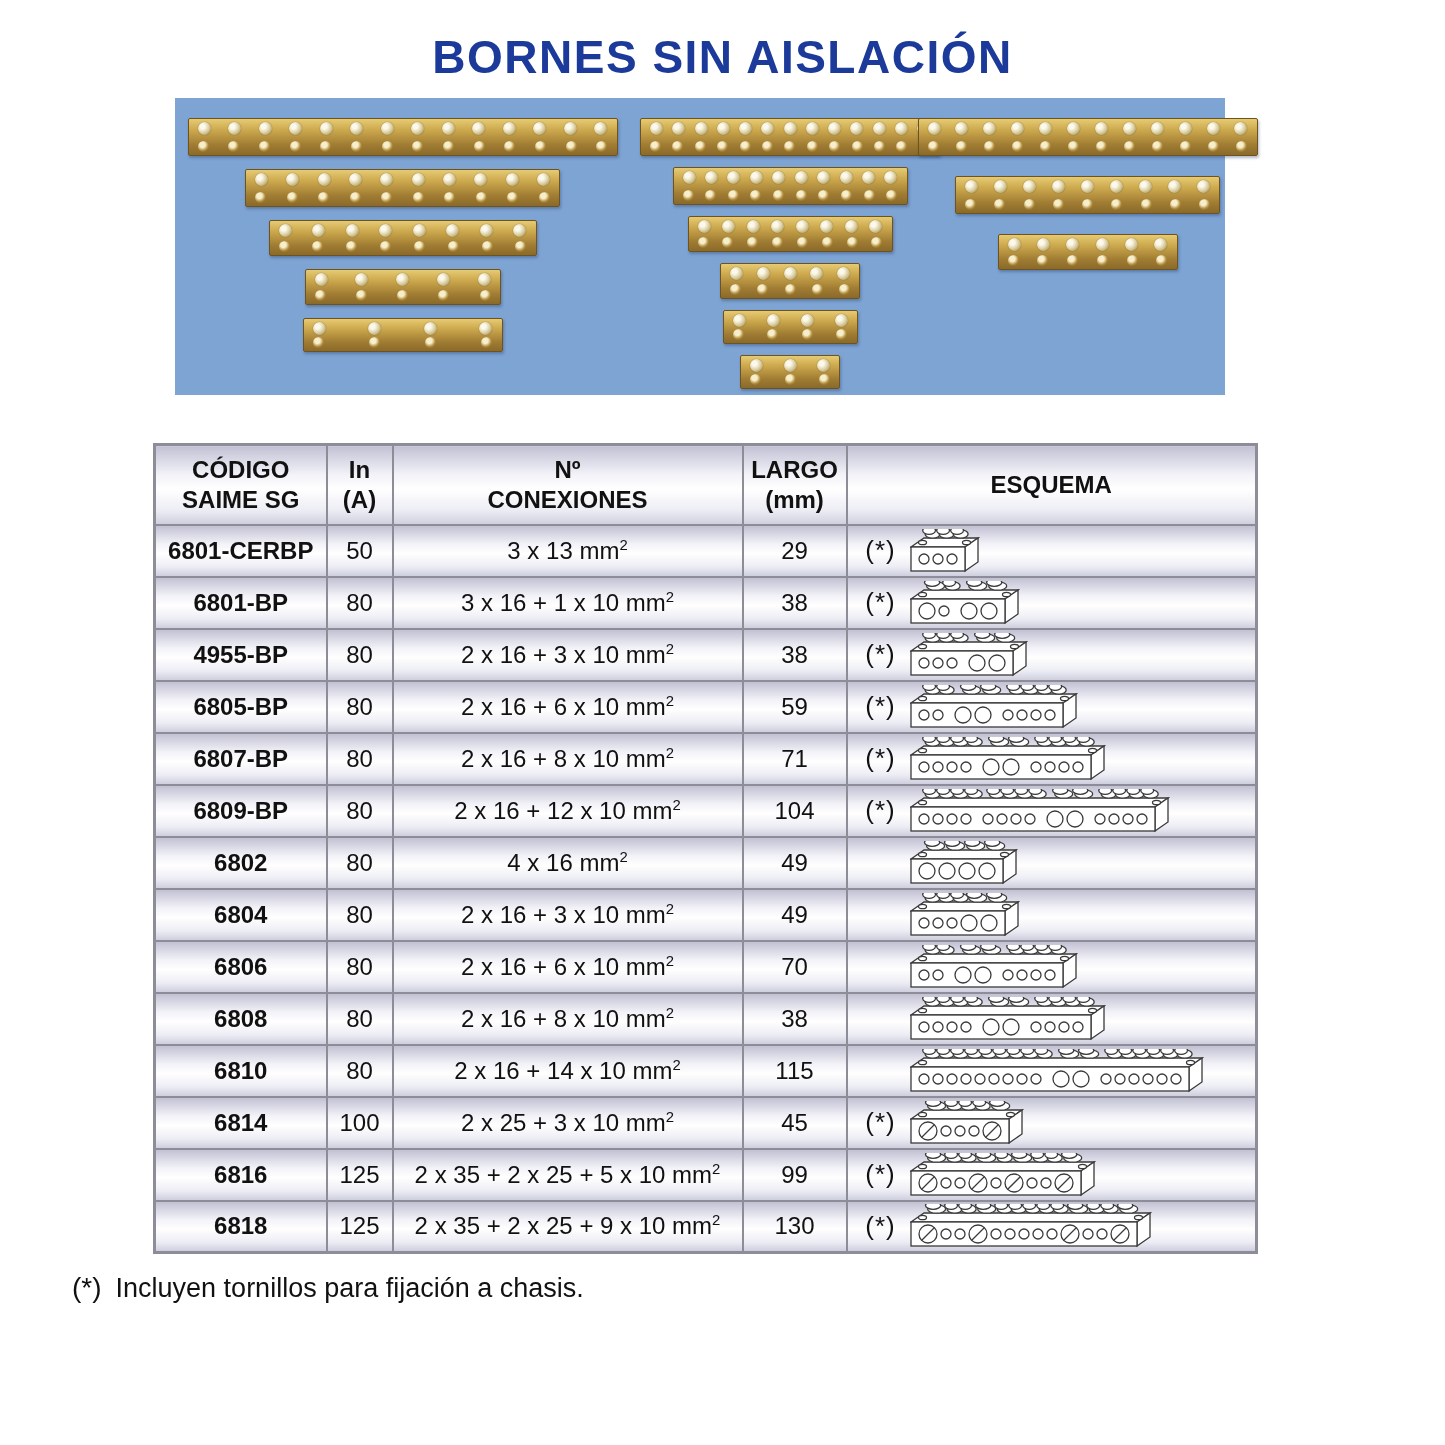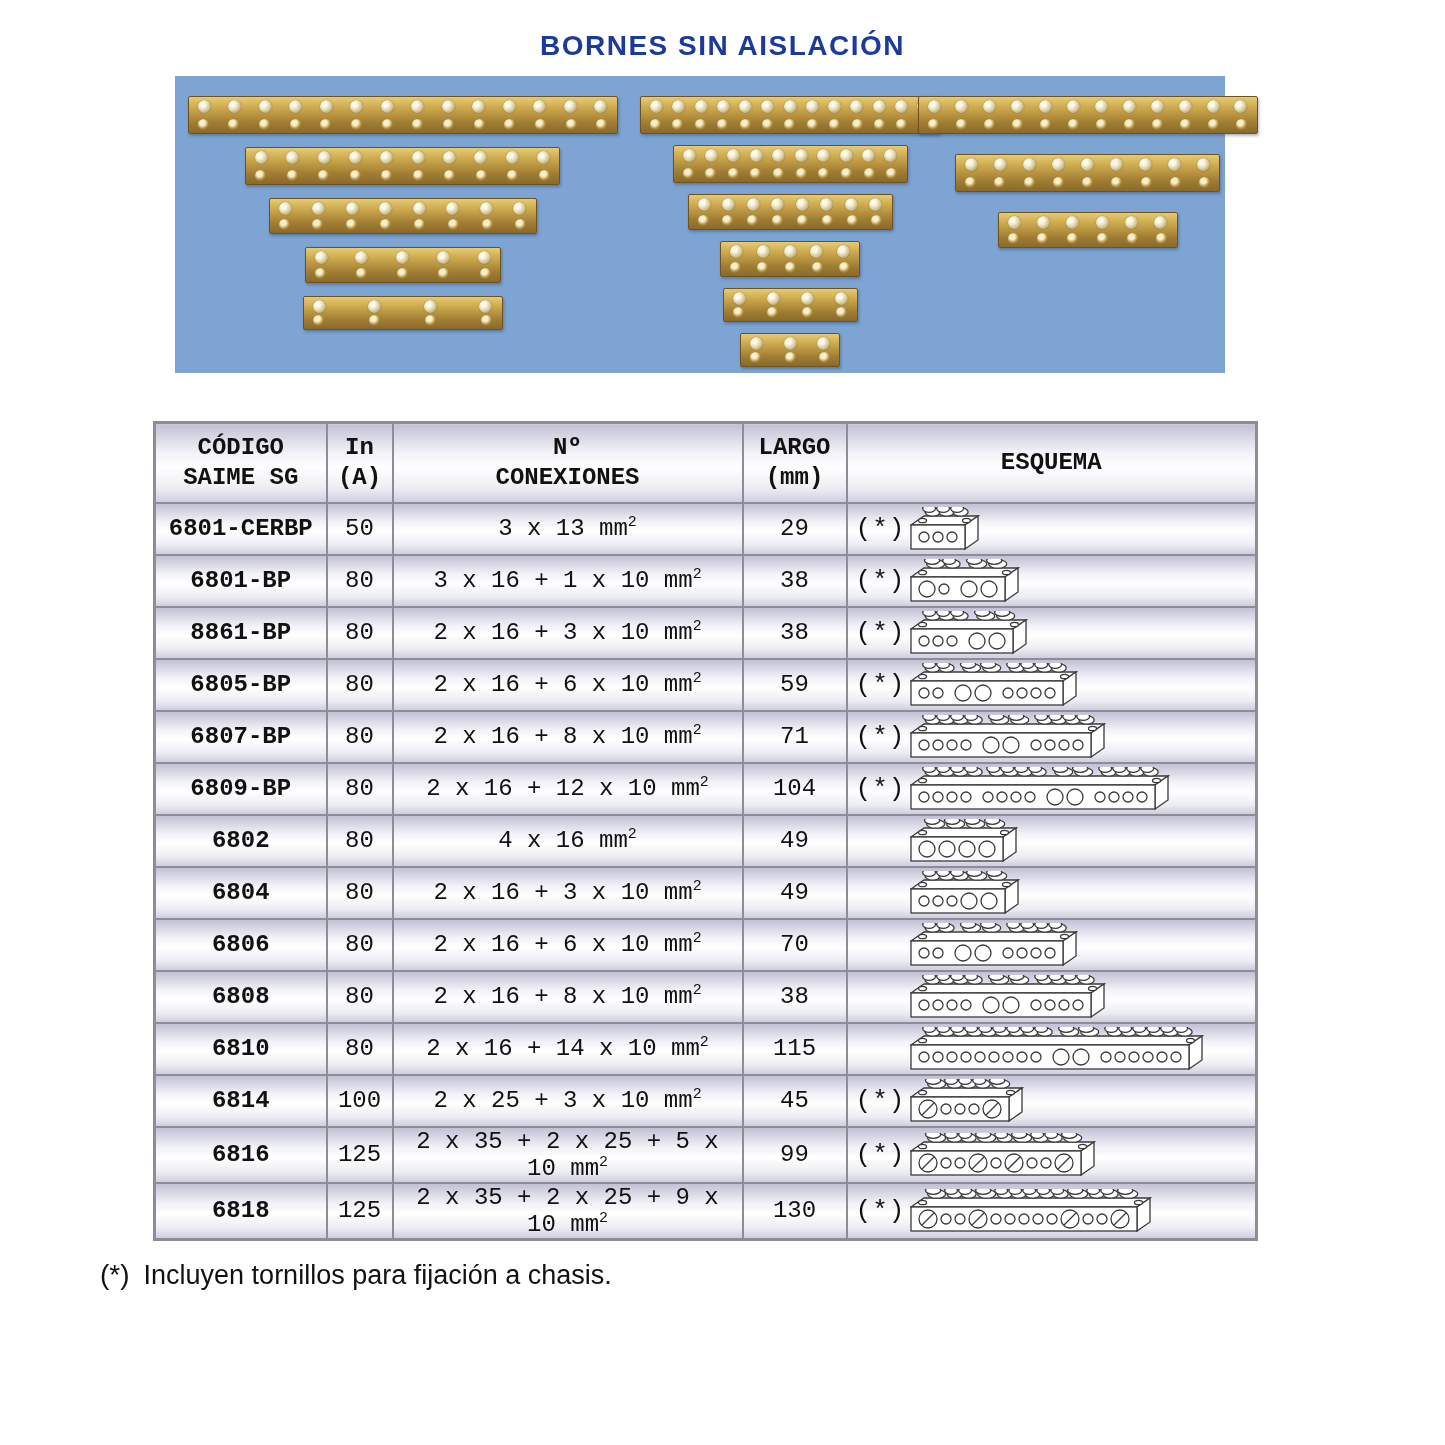--- a/index.html
+++ b/index.html
@@ -2,21 +2,21 @@
 <html><head>
 <meta charset="utf-8">
 <style>
   html,body{margin:0;padding:0;background:#ffffff;}
   body{width:1445px;height:1445px;overflow:hidden;font-family:"Liberation Sans",sans-serif;color:#111;}
   .page{position:relative;width:1445px;height:1445px;}
 
   
   .title{
     width:1050px;margin:0 auto;padding-top:30px;text-align:center;
-    font-size:28px;font-weight:bold;letter-spacing:1.5px;color:#1b3a99;
+    font-size:46px;font-weight:bold;letter-spacing:1.5px;color:#1b3a99;
   }
 
   
   .photo{
     width:1050px;height:297px;margin:14px auto 0 175px;
     background:#7ea4d3;display:flex;align-items:flex-start;
     padding:0;box-sizing:border-box;
   }
   .photo-group{display:flex;flex-direction:column;align-items:center;box-sizing:border-box;padding-top:20px;}
   .photo-group.g0{width:455px;gap:13px;}
@@ -33,38 +33,37 @@
     background:radial-gradient(circle at 35% 35%,#fcf9ec 0 20%,#d8cb9b 55%,#8f7a42 100%);
     box-shadow:0 0 1px #5c4716;}
   .hole{width:11px;height:11px;border-radius:50%;
     background:radial-gradient(circle at 40% 35%,#f7eecb 0 28%,#b08b3a 60%,#6e521c 100%);}
 
   
   table.spec{
     border-collapse:collapse;margin:48px 0 0 153px;
     width:1102px;table-layout:fixed;
     border:3px solid #8d8d97;
-    font-family:Liberation Mono, monospace;
   }
   table.spec th,table.spec td{
     border:2px solid #8d8d97;
     background:linear-gradient(180deg,#c2c1d4 0%,#f2f2f8 36%,#ffffff 55%,#ececf4 82%,#cfcede 100%);
     text-align:center;vertical-align:middle;padding:0 4px;box-sizing:border-box;
   }
   table.spec th{height:80px;font-size:24px;font-weight:bold;line-height:1.25;}
   table.spec td{height:52px;font-size:24px;}
   td.code{font-weight:bold;}
   td.esq{text-align:left;padding-left:14px;}
   .esq-inner{display:flex;align-items:center;}
   .star{display:inline-block;width:58px;font-size:26px;letter-spacing:1px;}
   .esq svg{display:block;}
   sup.sq{font-size:0.62em;vertical-align:super;line-height:0;}
 
   
-  .footnote{margin:18px 0 0 100px;font-size:27px;}
+  .footnote{margin:18px 0 0 72px;font-size:27px;}
   .footnote .mark{font-size:28px;margin-right:14px;}
 </style>
 </head>
 <body>
 
 <div class="page">
 
   <h1 class="title" style="color: rgb(27, 58, 153);">BORNES SIN AISLACIÓN</h1>
 
   <div class="photo" id="photo" style="background: rgb(126, 164, 211);">
@@ -469,21 +468,21 @@
                   <circle cx="17" cy="30" r="8" fill="#ffffff" stroke="#3a3a3a" stroke-width="1.3"></circle>
                   <circle cx="34" cy="30" r="5" fill="#ffffff" stroke="#3a3a3a" stroke-width="1.3"></circle>
                   <circle cx="59" cy="30" r="8" fill="#ffffff" stroke="#3a3a3a" stroke-width="1.3"></circle>
                   <circle cx="79" cy="30" r="8" fill="#ffffff" stroke="#3a3a3a" stroke-width="1.3"></circle>
                 </svg>
               </span>
             </div>
           </td>
         </tr>
         <tr>
-          <td class="code">8861-BP</td>
+          <td class="code">4955-BP</td>
           <td>80</td>
           <td><span>2 x 16 + 3 x 10 mm</span><sup class="sq">2</sup></td>
           <td>38</td>
           <td class="esq">
             <div class="esq-inner">
               <span class="star">(*)</span>
               <span>
                 <svg width="118" height="44" viewBox="0 0 118 44" xmlns="http://www.w3.org/2000/svg">
                   <polygon points="1,18 14,9 116,9 103,18" fill="#ffffff" stroke="#3a3a3a" stroke-width="1.3"></polygon>
                   <polygon points="103,18 116,9 116,33, 103,42" fill="#ffffff" stroke="#3a3a3a" stroke-width="1.3"></polygon>

